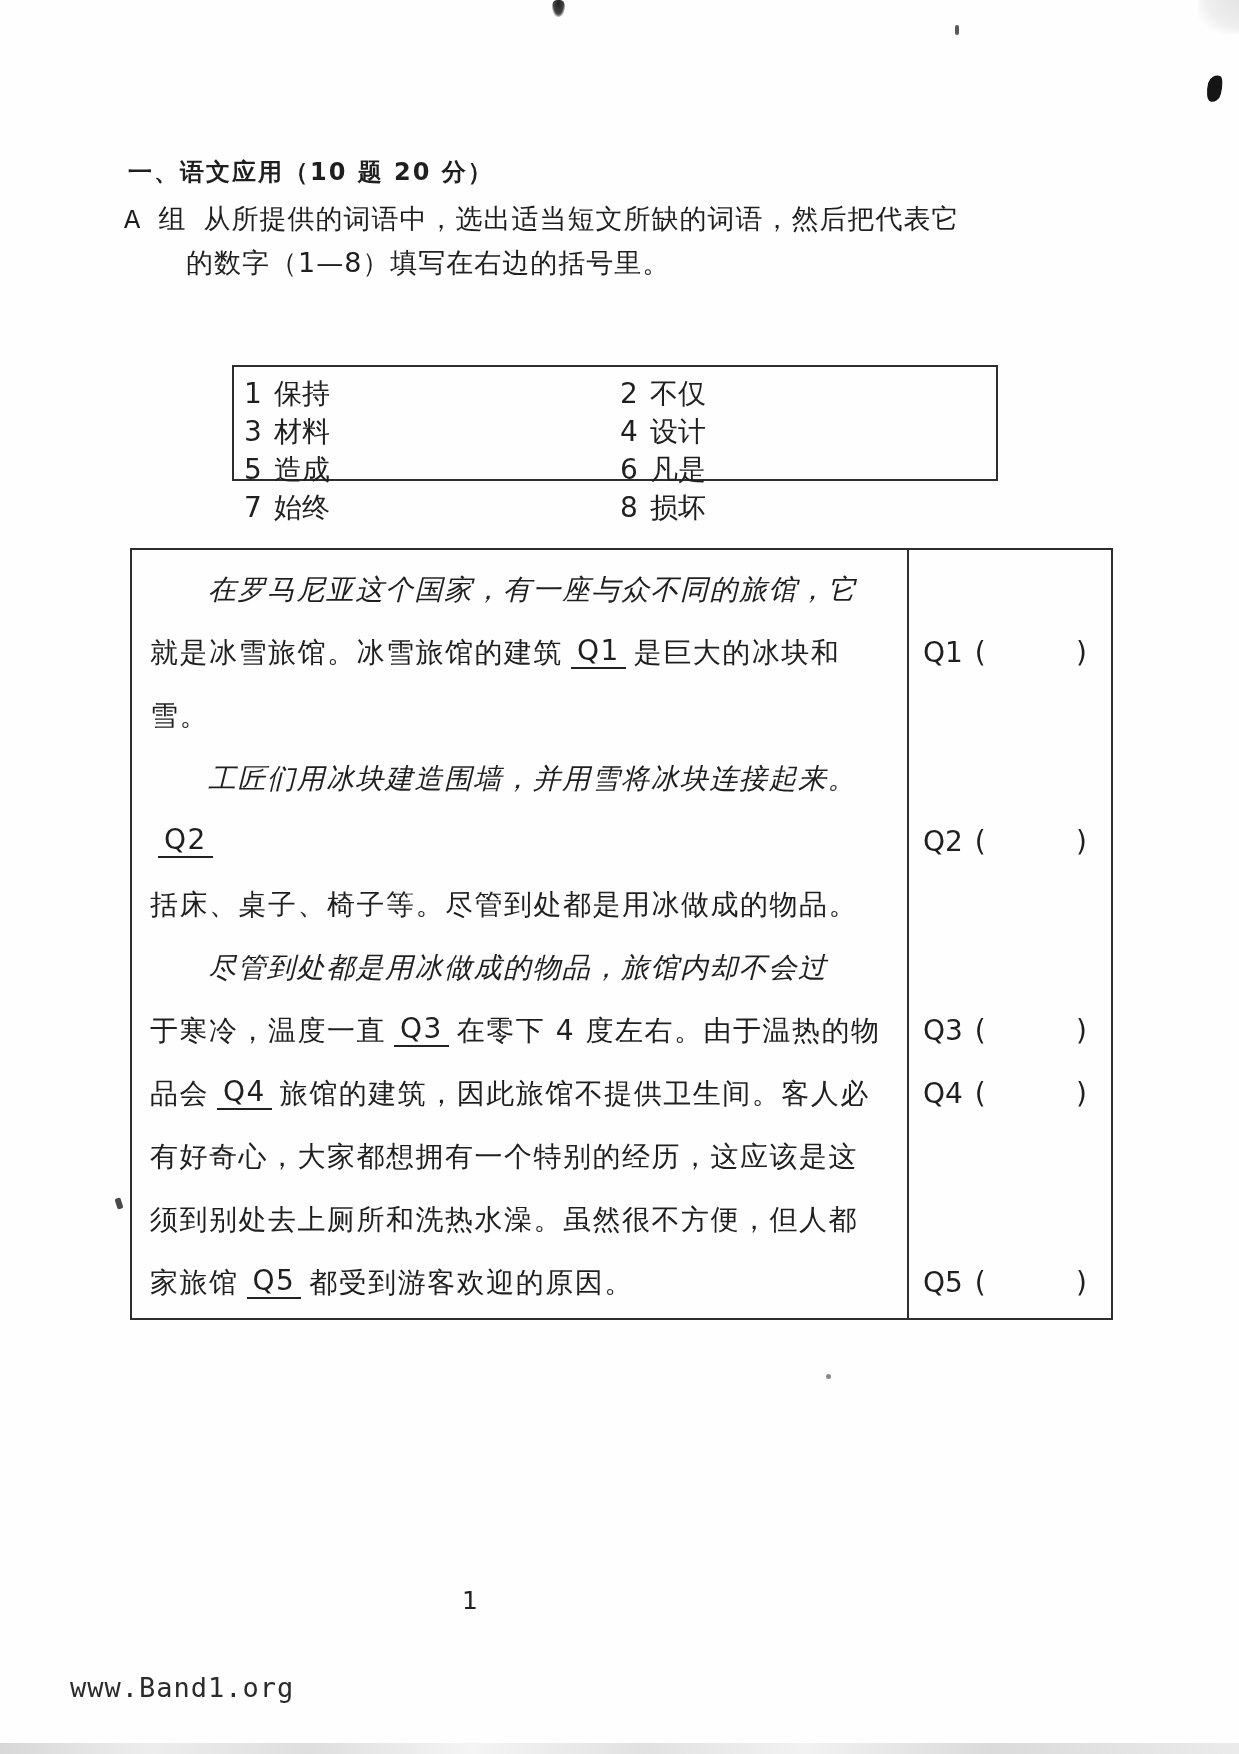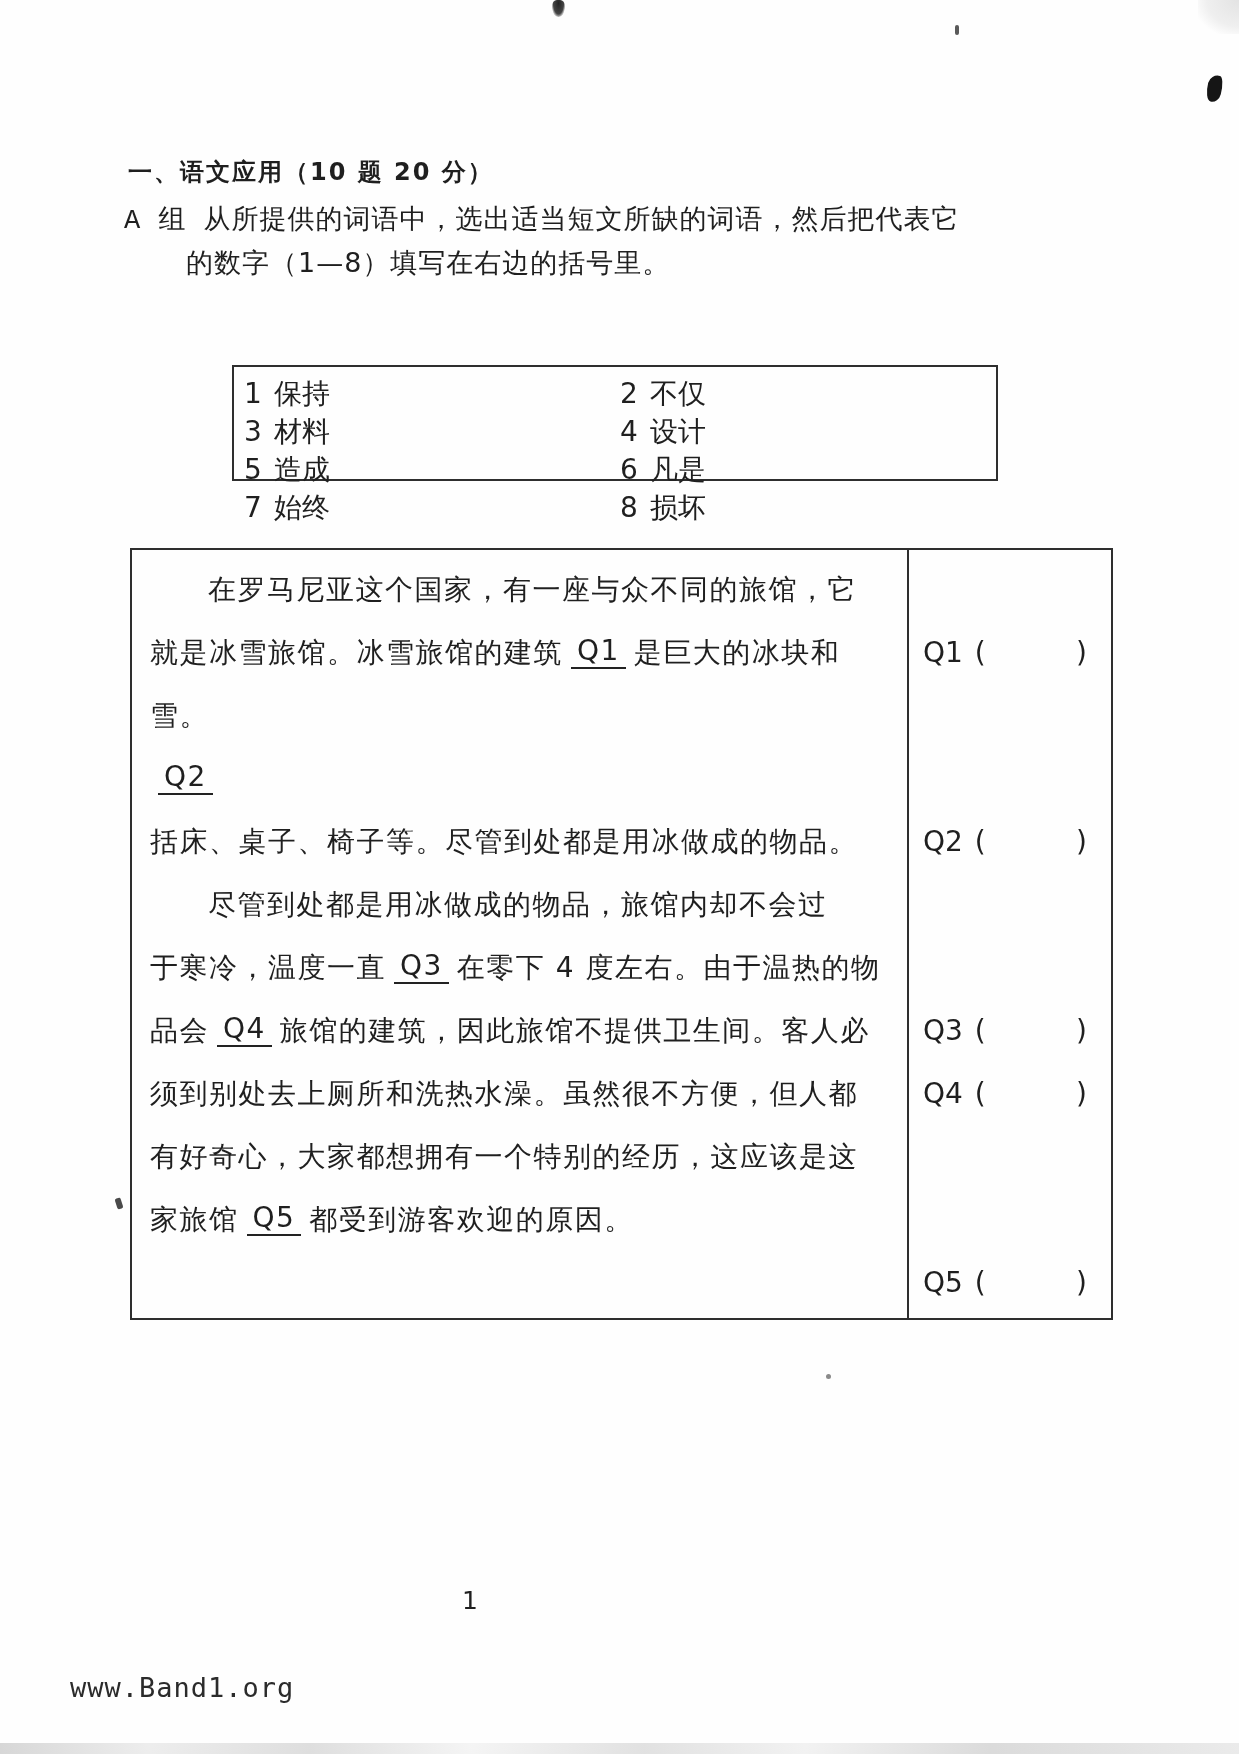--- a/index.html
+++ b/index.html
@@ -58,21 +58,21 @@
   }
   .answer-col{
     flex:1;box-sizing:border-box;
     border-left:2px solid #2e2e2e;
     padding-top:8px;
   }
   .p-line{
     height:63px;display:flex;align-items:center;
     font-size:28px;letter-spacing:1.5px;white-space:nowrap;
   }
-  .p-line.indent{padding-left:58px;}
+  .p-line.indent{padding-left:58px;font-style:italic;}
   .blank{
     display:inline-block;
     border-bottom:2px solid #222;
     padding:0 6px 2px 6px;
     margin:0 8px;
     line-height:1.05;
   }
   .a-line{height:63px;display:flex;align-items:center;font-size:28px;}
   .answer-slot{
     display:flex;align-items:center;width:100%;
@@ -161,44 +161,47 @@
           <span class="seg">在罗马尼亚这个国家，有一座与众不同的旅馆，它</span>
         </div>
         <div class="p-line">
           <span class="seg">就是冰雪旅馆。冰雪旅馆的建筑</span>
           <span class="blank">Q1</span>
           <span class="seg">是巨大的冰块和</span>
         </div>
         <div class="p-line">
           <span class="seg">雪。</span>
         </div>
+        <div class="p-line indent">
+          <span class="seg">工匠们用冰块建造围墙，并用雪将冰块连接起来。</span>
+        </div>
         <div class="p-line">
           <span class="blank">Q2</span>
         </div>
         <div class="p-line">
           <span class="seg">括床、桌子、椅子等。尽管到处都是用冰做成的物品。</span>
         </div>
         <div class="p-line indent">
           <span class="seg">尽管到处都是用冰做成的物品，旅馆内却不会过</span>
         </div>
         <div class="p-line">
           <span class="seg">于寒冷，温度一直</span>
           <span class="blank">Q3</span>
           <span class="seg">在零下 4 度左右。由于温热的物</span>
         </div>
         <div class="p-line">
           <span class="seg">品会</span>
           <span class="blank">Q4</span>
           <span class="seg">旅馆的建筑，因此旅馆不提供卫生间。客人必</span>
         </div>
         <div class="p-line">
+          <span class="seg">有好奇心，大家都想拥有一个特别的经历，这应该是这</span>
+        </div>
+        <div class="p-line">
           <span class="seg">须到别处去上厕所和洗热水澡。虽然很不方便，但人都</span>
-        </div>
-        <div class="p-line">
-          <span class="seg">有好奇心，大家都想拥有一个特别的经历，这应该是这</span>
         </div>
         <div class="p-line">
           <span class="seg">家旅馆</span>
           <span class="blank">Q5</span>
           <span class="seg">都受到游客欢迎的原因。</span>
         </div>
       </div>
     <div class="answer-col">
         <div class="a-line"></div>
         <div class="a-line">

